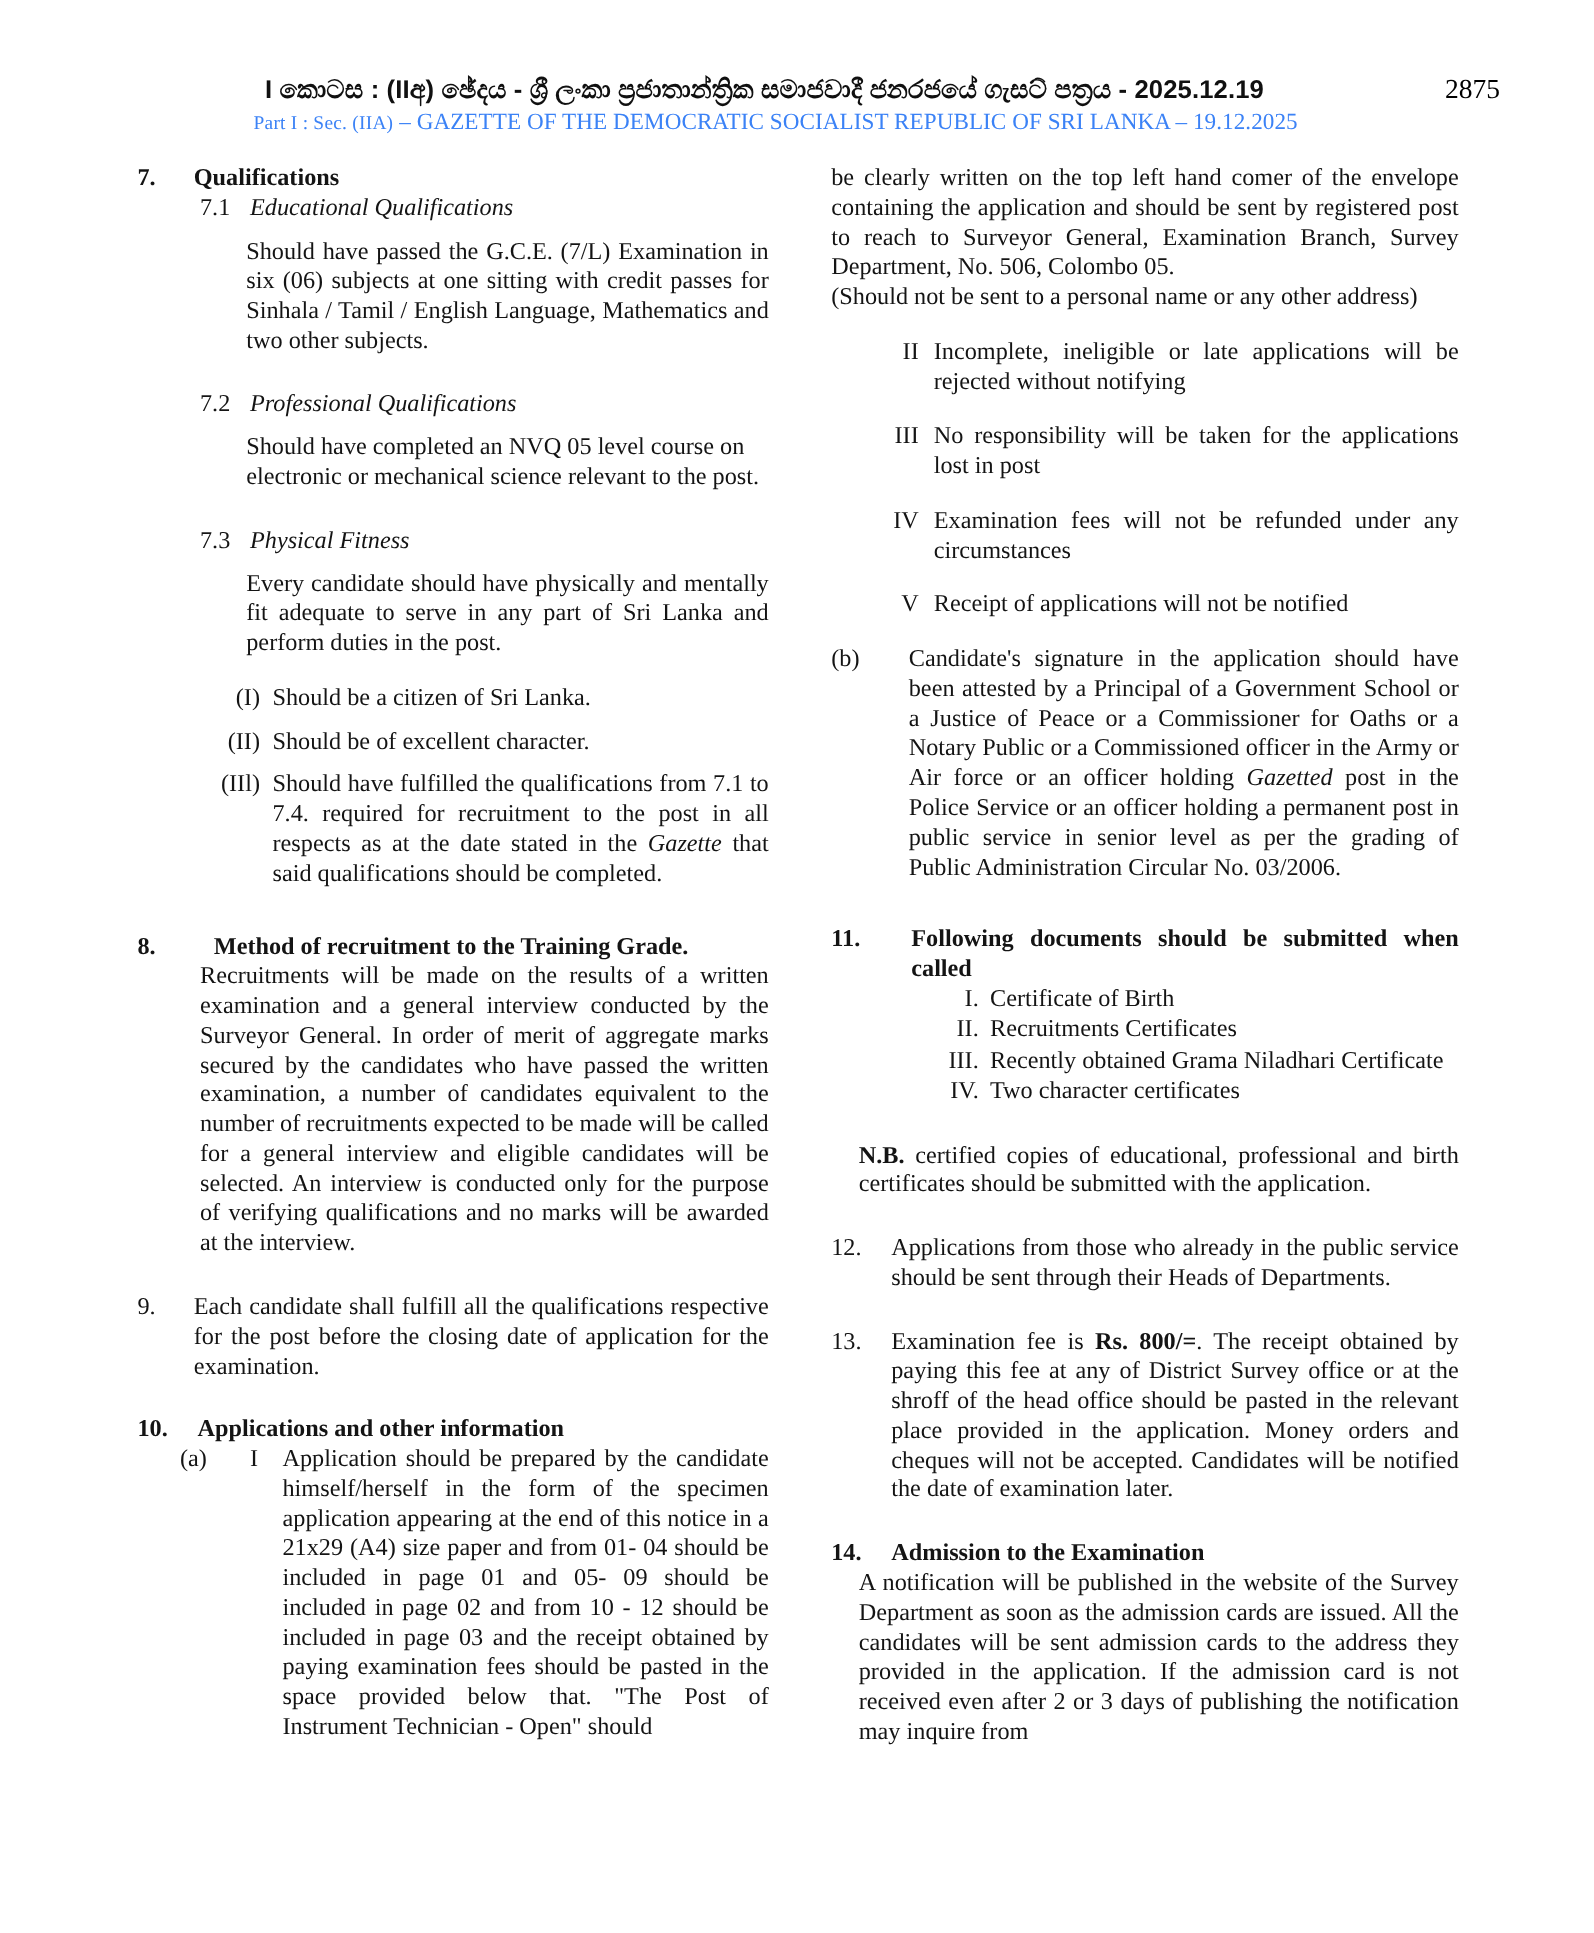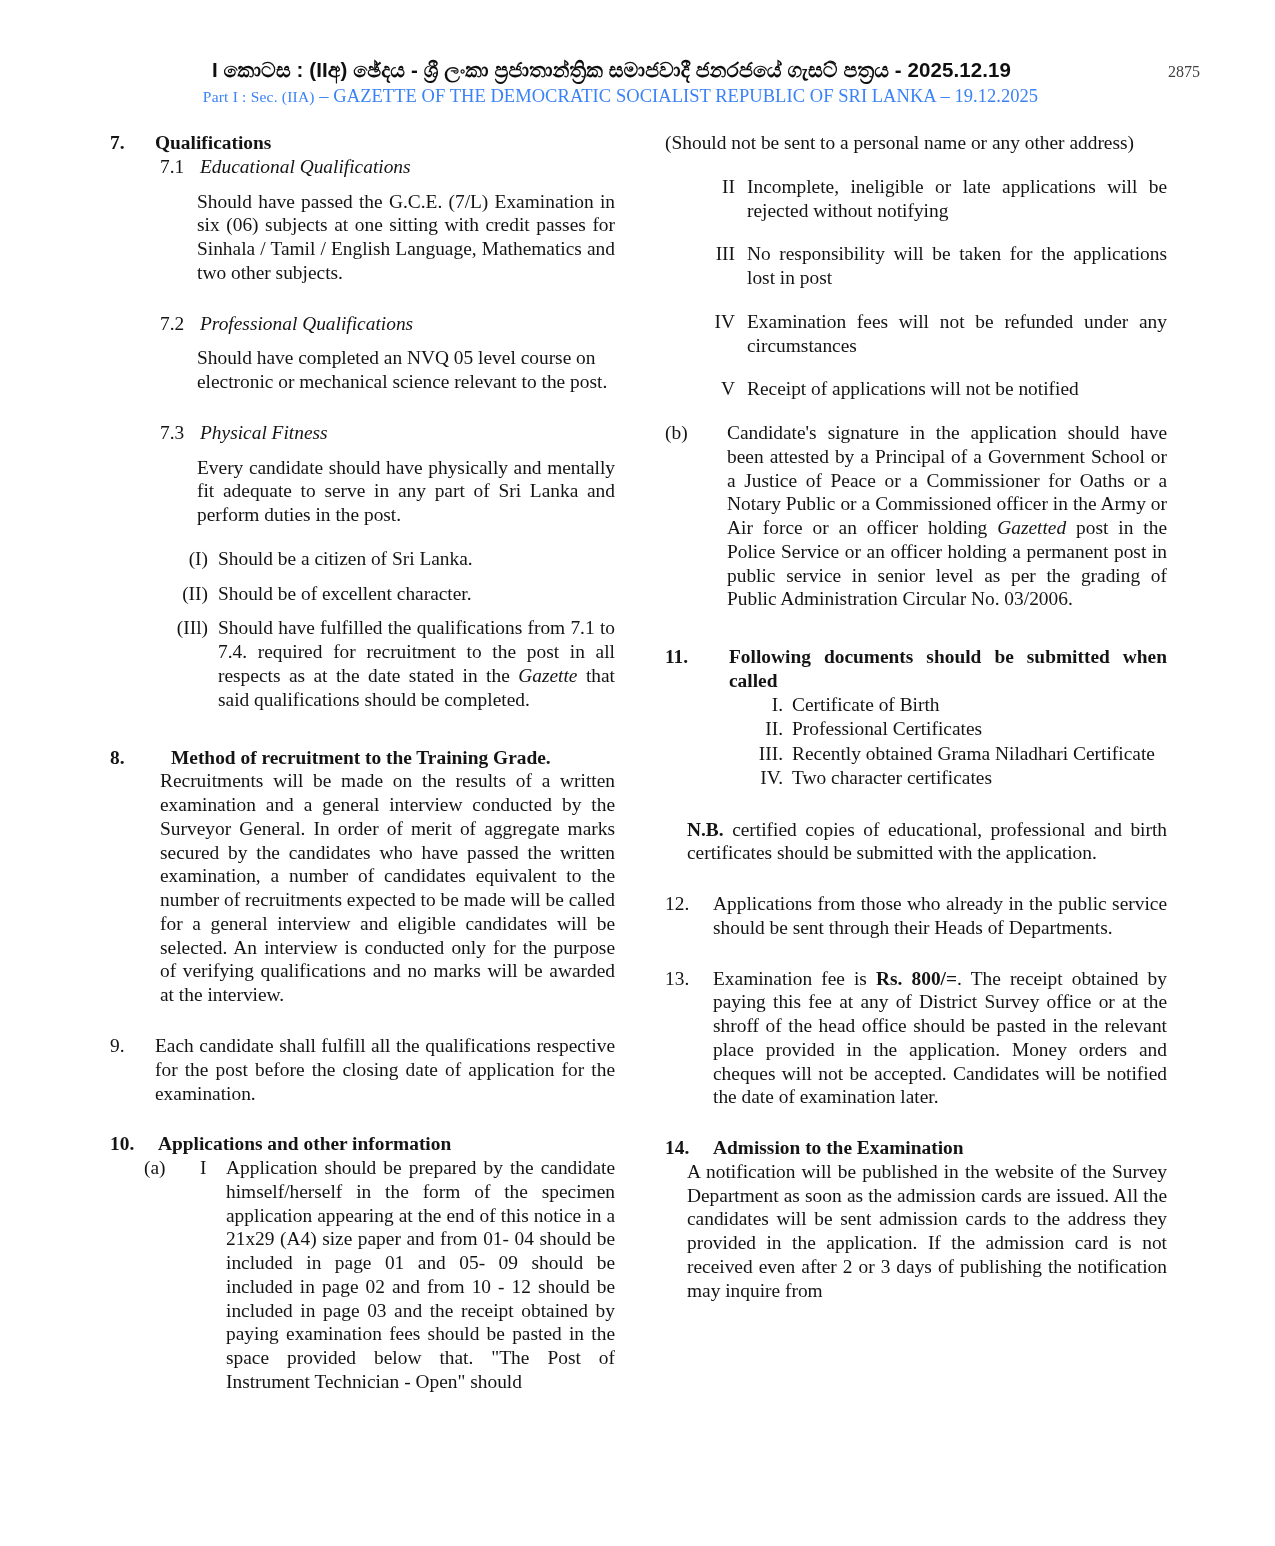--- a/index.html
+++ b/index.html
@@ -42,23 +42,23 @@
     font-family: "Liberation Sans", "DejaVu Sans", sans-serif;
     font-size: 20.5px;
     font-weight: 700;
     letter-spacing: 0.1px;
     white-space: nowrap;
     color: #101010;
   }
   .hdr-pageno {
     margin-left: auto;
     font-family: "Liberation Serif", serif;
-    font-size: 16px;
+    font-size: 22px;
     font-weight: 400;
-    color: #404040;
+    color: #000000;
   }
   .header-line2 {
     text-align: center;
     padding-left: 36px;
     padding-right: 70px;
     margin-top: 4px;
     font-size: 18.5px;
     letter-spacing: 0.05px;
     white-space: nowrap;
     color: #3b82f6;
@@ -241,20 +241,21 @@
       <div class="num-item mt-para sub-indent-a">
         <span class="num w-num-a">(a)</span>
         <span class="num w-num-I">I</span>
         <span class="txt just">Application should be prepared by the candidate himself/herself in the form of  the specimen application appearing at the end of this notice in a 21x29 (A4) size paper and from 01- 04 should be included in page 01 and 05- 09 should  be included in page 02 and from 10 - 12 should be included in page 03 and the receipt obtained by paying examination fees should be pasted in the space provided below that. "The Post of Instrument Technician - Open" should</span>
       </div>
 
     </div>
 
     <div class="col col-right">
 
+      <p class="p just">be clearly written on the top left hand comer of the envelope containing the application and should be sent  by registered post to reach to Surveyor General, Examination Branch, Survey Department, No. 506, Colombo 05.</p>
       <p class="p noj">(Should not be sent to a personal name or any other address)</p>
 
       <div class="num-item mt-list sub-indent-b">
         <span class="num w-num-r2">II</span>
         <span class="txt just">Incomplete, ineligible or late applications will be rejected without notifying</span>
       </div>
       <div class="num-item mt-list sub-indent-b">
         <span class="num w-num-r2">III</span>
         <span class="txt just">No responsibility will be taken for the applications lost in post</span>
       </div>
@@ -277,21 +278,21 @@
         <span class="txt bold just">Following documents should be submitted when called</span>
       </div>
 
       <div class="list-roman-docs mt-para">
         <div class="rrow">
           <span class="rnum">I.</span>
           <span class="rtxt">Certificate of Birth</span>
         </div>
         <div class="rrow">
           <span class="rnum">II.</span>
-          <span class="rtxt">Professional Certificates</span>
+          <span class="rtxt">Recruitments Certificates</span>
         </div>
         <div class="rrow">
           <span class="rnum">III.</span>
           <span class="rtxt">Recently obtained Grama Niladhari Certificate</span>
         </div>
         <div class="rrow">
           <span class="rnum">IV.</span>
           <span class="rtxt">Two character certificates</span>
         </div>
       </div>

